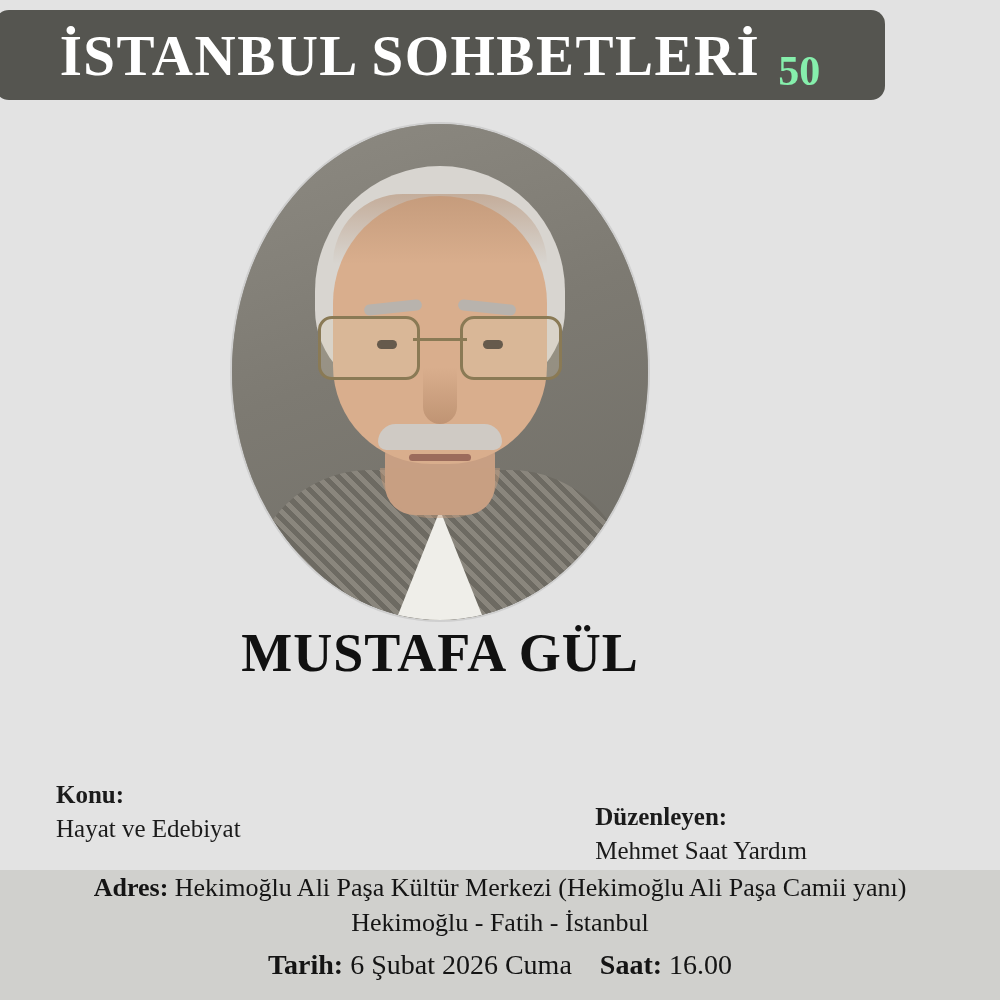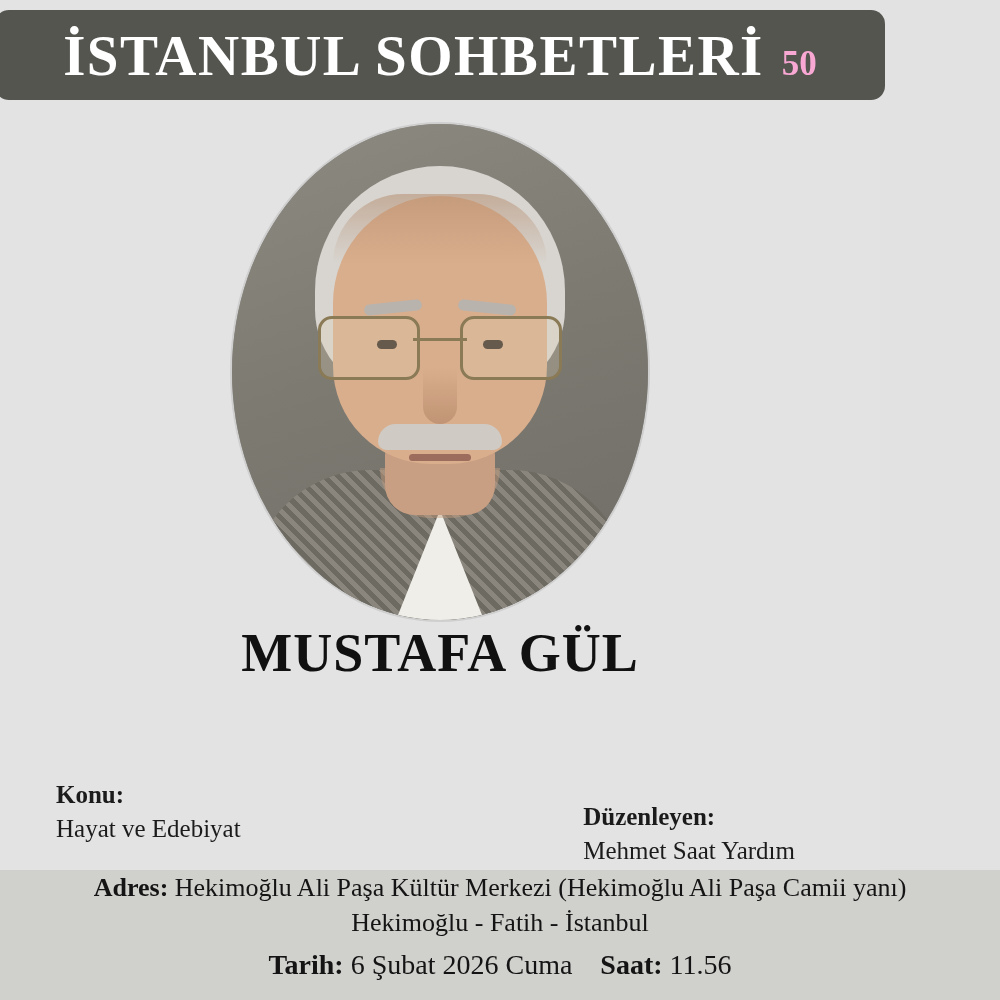--- a/index.html
+++ b/index.html
@@ -40,26 +40,26 @@
   }
   .header-title {
     color: #ffffff;
     font-size: 57px;
     font-weight: bold;
     letter-spacing: 1.5px;
     line-height: 1;
     font-family: "Liberation Serif", serif;
   }
   .header-number {
-    color: #f9a8d4;
-    font-size: 35px;
+    color: #86efac;
+    font-size: 42px;
     font-weight: bold;
     line-height: 1;
     position: relative;
-    top: 8px;
+    top: 16px;
     font-family: "Liberation Serif", serif;
   }
 
   
   .portrait-wrap {
     margin-top: 22px;
     width: 420px;
     height: 500px;
     position: relative;
   }
@@ -238,21 +238,21 @@
     font-weight: bold;
     letter-spacing: 1px;
     color: #111111;
     font-family: "Liberation Serif", serif;
   }
 
   
   .info-row {
     position: absolute;
     left: 0;
-    right: 12px;
+    right: 0;
     top: 778px;
     display: flex;
     justify-content: space-between;
     padding: 0 56px;
     box-sizing: border-box;
   }
   .info-block .info-label {
     font-size: 25px;
     font-weight: bold;
     color: #1b1b1b;
@@ -346,17 +346,17 @@
       <span>Hekimoğlu Ali Paşa Kültür Merkezi (Hekimoğlu Ali Paşa Camii  yanı)</span>
     </div>
     <div class="footer-line">
       <span>Hekimoğlu - Fatih - İstanbul</span>
     </div>
     <div class="footer-line date">
       <b>Tarih:</b>
       <span>6 Şubat 2026 Cuma</span>
       <span class="gap"></span>
       <b>Saat:</b>
-      <span>11.56</span>
+      <span>16.00</span>
     </div>
   </div>
 
 </div>
 
 </body></html>

